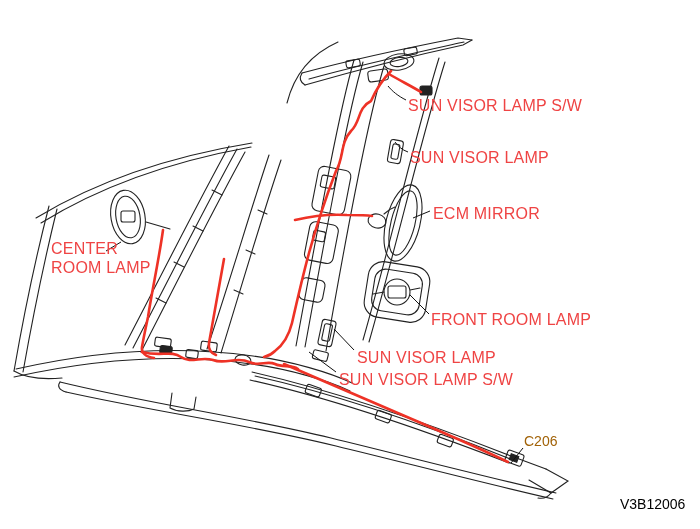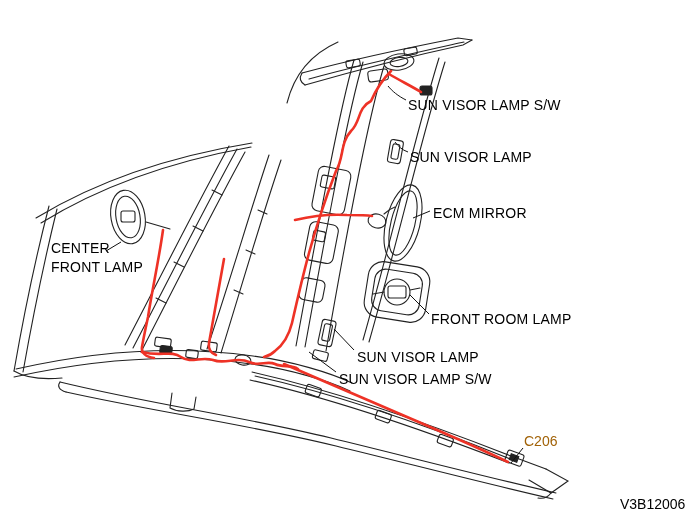--- a/index.html
+++ b/index.html
@@ -1,19 +1,19 @@
 <!DOCTYPE html>
 <html><head>
 <meta charset="utf-8">
 <style>
   html,body{margin:0;padding:0;background:#fff;}
   .stage{position:relative;width:700px;height:529px;background:#ffffff;overflow:hidden;
          font-family:"Liberation Sans", sans-serif;}
   .stage svg{position:absolute;left:0;top:0;}
-  .callout{position:absolute;font-size:14px;color:#000000;white-space:pre-line;line-height:19px;
+  .callout{position:absolute;font-size:16px;color:#ef4444;white-space:pre-line;line-height:19px;
            letter-spacing:0.2px;}
   .legend{position:absolute;left:524px;top:13px;display:flex;align-items:center;}
   .swatch{width:59px;height:25px;background:#ee3226;border:1px dashed #d8d8d8;box-sizing:border-box;}
   .legend-label{margin-left:8px;font-size:18px;font-weight:bold;color:#000;letter-spacing:0.3px;}
   .fig-num{position:absolute;left:620px;top:496px;font-size:14px;color:#000;}
   .c206{position:absolute;left:524px;top:433px;font-size:14px;color:#a16207;}
 </style>
 </head>
 <body>
 
@@ -168,18 +168,18 @@
     </g>
   </svg>
 
   <div class="callout" style="left:408px;top:96px">SUN VISOR LAMP S/W</div>
   <div class="callout" style="left:410px;top:148px">SUN VISOR LAMP</div>
   <div class="callout" style="left:431px;top:310px">FRONT ROOM LAMP</div>
   <div class="callout" style="left:433px;top:204px">ECM MIRROR</div>
   <div class="callout" style="left:357px;top:348px">SUN VISOR LAMP</div>
   <div class="callout" style="left:339px;top:370px">SUN VISOR LAMP S/W</div>
   <div class="callout" style="left:51px;top:239px">CENTER
-FRONT LAMP</div>
+ROOM LAMP</div>
   <div class="c206">C206</div>
 
 
   <div class="fig-num">V3B12006</div>
 </div>
 
 </body></html>

